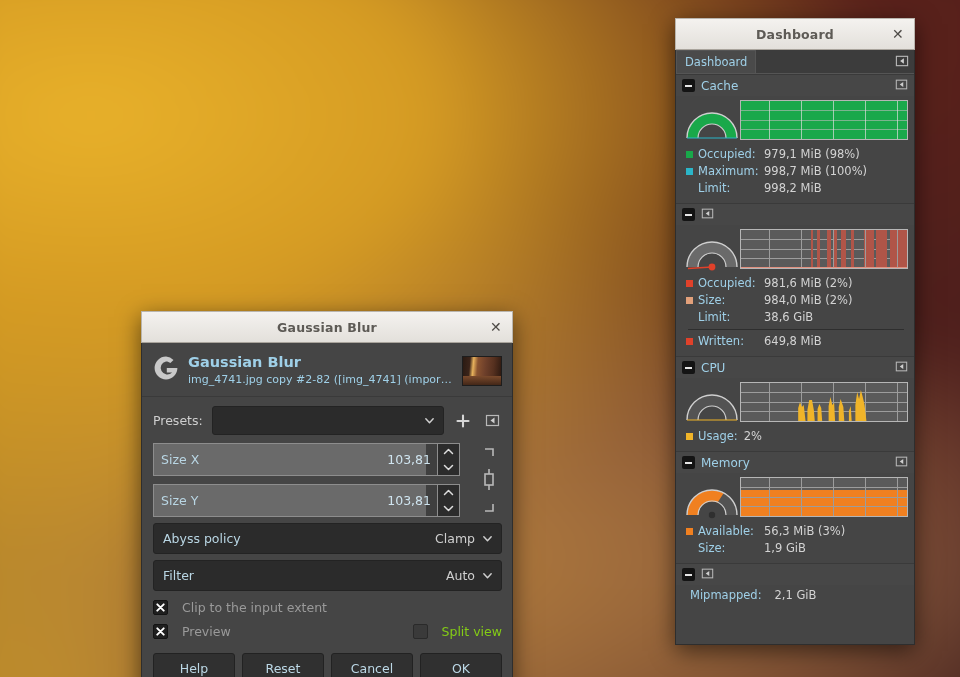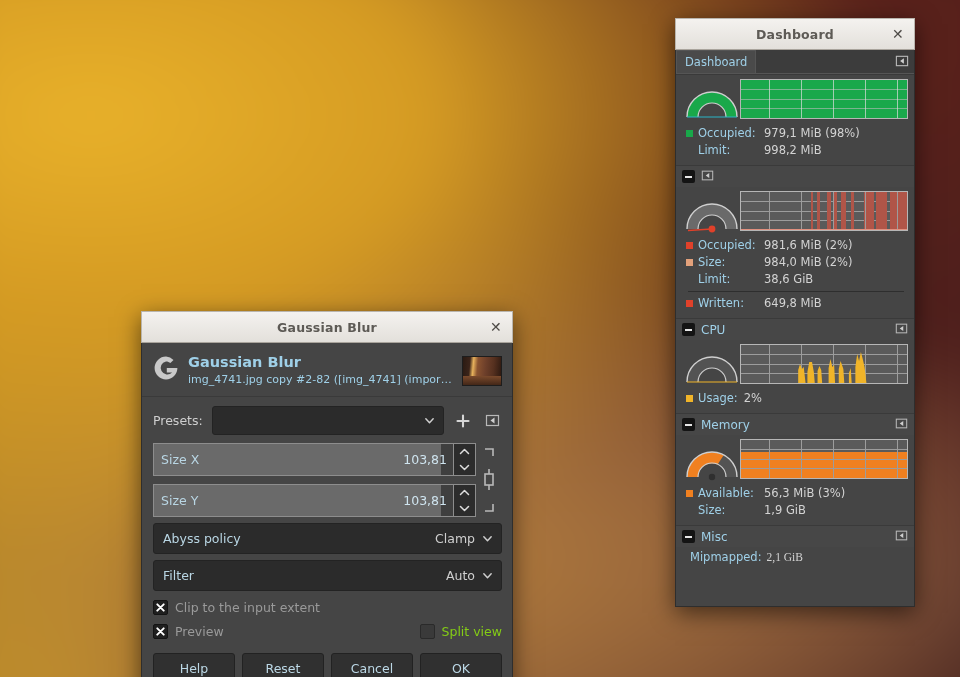--- a/index.html
+++ b/index.html
@@ -59,41 +59,41 @@
   .presetsLabel{color:#cfcfcf;font-size:12.5px;}
   .combo{
     flex:1;height:27px;background:#2b2b2b;border:1px solid #232323;border-radius:3px;
     display:flex;align-items:center;justify-content:space-between;padding:0 8px;
     color:#cfcfcf;font-size:12.5px;cursor:pointer;
   }
   .chev{width:11px;height:11px;flex:0 0 11px;}
   .iconbtn{width:20px;height:20px;display:flex;align-items:center;justify-content:center;
     color:#d6d6d6;cursor:pointer;flex:0 0 20px;}
 
-  .sliderWrap{margin:0 10px 3px 11px;display:flex;align-items:stretch;gap:0;}
+  .sliderWrap{margin:0 10px 3px 11px;display:flex;align-items:stretch;gap:16px;}
   .sliderBox{flex:1;position:relative;height:31px;border:1px solid #8d8d8d;
     background:#3f3f3f;overflow:hidden;}
   .sliderFill{position:absolute;left:0;top:0;bottom:0;background:#6a6a6a;}
   .sliderTxt{position:absolute;inset:0;display:flex;align-items:center;
     justify-content:space-between;padding:0 6px 0 7px;font-size:12.5px;}
   .sliderName{color:#b9d6e4;}
   .sliderVal{color:#cfe4ef;}
   .spin{width:21px;flex:0 0 21px;background:#2c2c2c;border:1px solid #8d8d8d;
     border-left:none;display:flex;flex-direction:column;}
   .spin div{flex:1;display:flex;align-items:center;justify-content:center;cursor:pointer;}
   .chainCol{width:26px;flex:0 0 26px;display:flex;flex-direction:column;
     align-items:center;justify-content:center;color:#b9b9b9;}
 
   .optRow{margin:6px 10px 0 11px;height:29px;background:#2b2b2b;border:1px solid #232323;
     border-radius:3px;display:flex;align-items:center;justify-content:space-between;
     padding:0 8px 0 9px;font-size:12.5px;cursor:pointer;}
   .optRow .lbl{color:#b9d6e4;}
   .optRow .rgt{display:flex;align-items:center;gap:7px;color:#cfcfcf;}
 
-  .chkRow{display:flex;align-items:center;gap:7px;margin:9px 10px 0 11px;font-size:12.5px;
+  .chkRow{display:flex;align-items:center;gap:14px;margin:9px 10px 0 11px;font-size:12.5px;
     color:#9a9a9a;}
   .chk{width:13px;height:13px;flex:0 0 13px;background:#1f1f1f;border:1px solid #141414;
     border-radius:2px;display:flex;align-items:center;justify-content:center;cursor:pointer;}
   .chk.off{background:#3a3a3a;border-color:#2a2a2a;}
   .chk svg{display:block;}
   .spacer{flex:1;}
 
   .btnRow{display:flex;gap:7px;margin:14px 10px 0 11px;}
   .btn{flex:1;height:28px;background:#303030;border:1px solid #222;border-radius:3px;
     display:flex;align-items:center;justify-content:center;color:#bcd8e6;font-size:12.5px;
@@ -125,21 +125,21 @@
   .gridv{top:0;bottom:0;width:1px;}
   .gridh{left:0;right:0;height:1px;}
 
   .statTbl{padding:2px 6px 6px 10px;}
   .statRow{display:flex;align-items:center;font-size:11.5px;line-height:17px;}
   .sw{width:7px;height:7px;flex:0 0 7px;margin-right:5px;}
   .sKey{color:#9fd0e8;width:66px;flex:0 0 66px;}
   .sVal{color:#d3d3d3;}
   .divider{height:1px;background:#2e2e2e;margin:3px 4px 3px 2px;}
   .miscRow{padding:3px 6px 10px 14px;font-size:11.5px;color:#9fd0e8;}
-  .miscRow span.v{color:#d3d3d3;margin-left:5px;font-family:Liberation Serif, serif;}
+  .miscRow span.v{color:#d3d3d3;margin-left:13px;}
 </style>
 </head>
 <body>
 
 <div id="bg">
   <div id="bgbase"></div>
 </div>
 
 <div class="win" id="blurdlg">
   <div class="titlebar">
@@ -298,20 +298,32 @@
       <div class="tab">Dashboard</div>
       <span class="tabmenu">
         <svg width="14" height="14" viewBox="0 0 15 15">
           <rect x="1.5" y="2.5" width="12" height="10" fill="none" stroke="#b8b8b8" stroke-width="1.2"></rect>
           <path d="M9.5 4.5 5.5 7.5l4 3z" fill="#cfcfcf"></path>
         </svg>
       </span>
     </div>
 
     <div class="grp">
+      <div class="grpHead">
+        <span class="expander">
+            <i></i>
+          </span>
+        <span class="grpTitle">Cache</span>
+        <span class="grpMenu">
+          <svg width="13" height="13" viewBox="0 0 15 15">
+              <rect x="1.5" y="2.5" width="12" height="10" fill="none" stroke="#b8b8b8" stroke-width="1.2"></rect>
+              <path d="M9.5 4.5 5.5 7.5l4 3z" fill="#cfcfcf"></path>
+            </svg>
+        </span>
+      </div>
       <div class="meterRow">
         <svg class="gauge" viewBox="0 0 56 42">
           <path d="M3 38 A25 25 0 0 1 53 38 L42 38 A14 14 0 0 0 14 38 Z" fill="#19a84a"></path>
           <path d="M3 38 A25 25 0 0 1 53 38" fill="none" stroke="#cfcfcf" stroke-width="1.4"></path>
           <path d="M42 38 A14 14 0 0 0 14 38" fill="none" stroke="#cfcfcf" stroke-width="1.2"></path>
           <path d="M3 38 L53 38" stroke="#2bb5c8" stroke-width="1.2"></path>
         </svg>
         <div class="graph" style="background:#1aa84b;">
           <div class="gridh" style="top:9px;background:#bdbdbd;opacity:.6"></div>
           <div class="gridh" style="top:19px;background:#bdbdbd;opacity:.6"></div>
@@ -321,20 +333,25 @@
           <div class="gridv" style="left:92px;background:#ddd;opacity:.7"></div>
           <div class="gridv" style="left:124px;background:#ddd;opacity:.7"></div>
           <div class="gridv" style="left:156px;background:#ddd;opacity:.7"></div>
         </div>
       </div>
       <div class="statTbl">
         <div class="statRow">
           <span class="sw" style="background:#19a84a"></span>
           <span class="sKey">Occupied:</span>
           <span class="sVal">979,1 MiB (98%)</span>
+        </div>
+        <div class="statRow">
+          <span class="sw" style="background:#2bb5c8"></span>
+          <span class="sKey">Maximum:</span>
+          <span class="sVal">998,7 MiB (100%)</span>
         </div>
         <div class="statRow">
           <span class="sw" style="background:transparent"></span>
           <span class="sKey">Limit:</span>
           <span class="sVal">998,2 MiB</span>
         </div>
       </div>
     </div>
 
     <div class="grp">
@@ -505,21 +522,20 @@
           <span class="sVal">1,9 GiB</span>
         </div>
       </div>
     </div>
 
     <div class="grp">
       <div class="grpHead">
         <span class="expander">
             <i></i>
           </span>
-        <span class="grpTitle">Misc</span>
         <span class="grpMenu">
           <svg width="13" height="13" viewBox="0 0 15 15">
               <rect x="1.5" y="2.5" width="12" height="10" fill="none" stroke="#b8b8b8" stroke-width="1.2"></rect>
               <path d="M9.5 4.5 5.5 7.5l4 3z" fill="#cfcfcf"></path>
             </svg>
         </span>
       </div>
       <div class="miscRow">
         <span>Mipmapped:</span><span class="v">2,1 GiB</span>
       </div>

